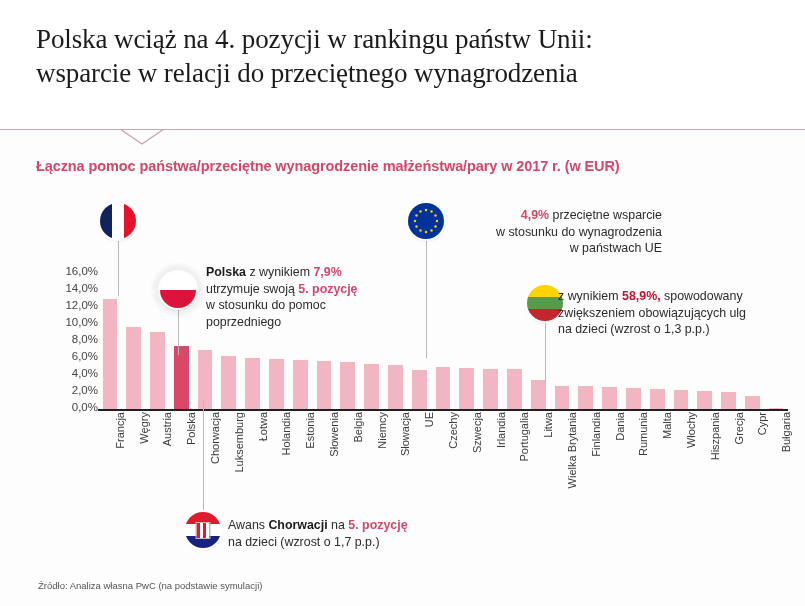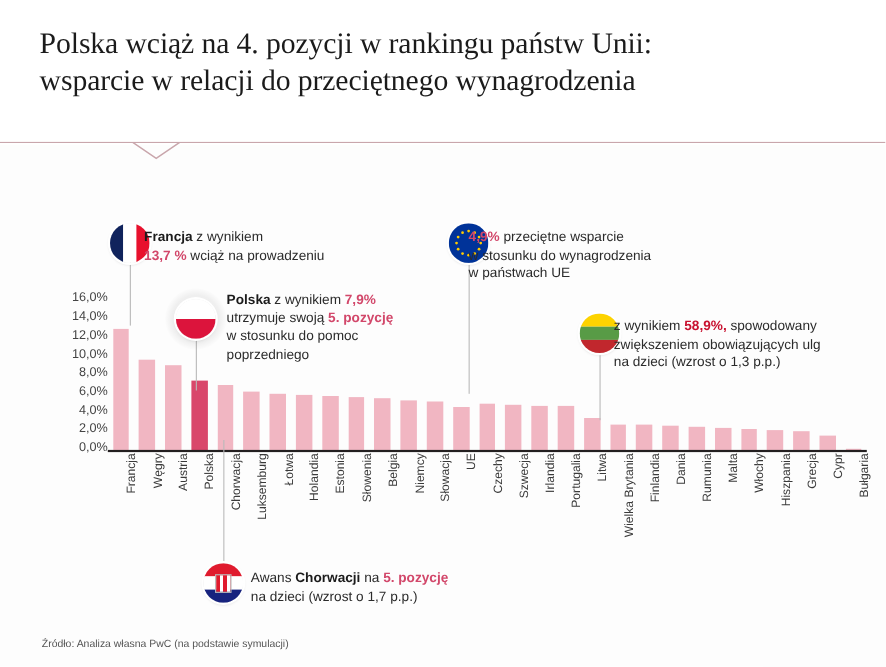--- a/index.html
+++ b/index.html
@@ -100,20 +100,21 @@
       <span class="l2">wsparcie w relacji do przeciętnego wynagrodzenia</span>
     </div>
   </div>
   <div class="divider"></div>
   <div class="chev">
     <svg width="44" height="18" viewBox="0 0 44 18">
         <polyline points="0,0 22,15 44,0" fill="none" stroke="#c9a6ac" stroke-width="1.4"></polyline>
       </svg>
   </div>
 
+  <div class="subtitle">Łączna pomoc państwa/przeciętne wynagrodzenie małżeństwa/pary w 2017 r. (w EUR)</div>
 
   <div class="chart">
     <div class="yaxis">
       <div class="ylab" style="top:0px">16,0%</div>
       <div class="ylab" style="top:17px">14,0%</div>
       <div class="ylab" style="top:34px">12,0%</div>
       <div class="ylab" style="top:51px">10,0%</div>
       <div class="ylab" style="top:68px">8,0%</div>
       <div class="ylab" style="top:85px">6,0%</div>
       <div class="ylab" style="top:102px">4,0%</div>
@@ -187,24 +188,20 @@
   </div>
 
   <div class="lead" style="left:118px;top:238px;height:58px;"></div>
   <div class="pin" style="left:100px;top:203px;">
     <div class="fl-fr">
         <i class="b"></i>
         <i class="w"></i>
         <i class="r"></i>
       </div>
   </div>
-  <div class="callout" style="left:131px;top:207px;width:250px;">
-    <div><b>Francja</b><span> z wynikiem</span></div>
-    <div><span class="pk">13,7 %</span><span> wciąż na prowadzeniu</span></div>
-  </div>
 
   <div class="lead" style="left:178px;top:308px;height:47px;"></div>
   <div class="pin-halo" style="left:150px;top:262px;"></div>
   <div class="pin" style="left:160px;top:272px;">
     <div class="fl-pl">
         <i class="w"></i>
         <i class="r"></i>
       </div>
   </div>
   <div class="callout" style="left:206px;top:264px;width:205px;">
@@ -228,21 +225,21 @@
           <circle cx="18" cy="29" r="1.25"></circle>
             <circle cx="12.5" cy="27.5" r="1.25"></circle>
           <circle cx="8.5" cy="23.5" r="1.25"></circle>
             <circle cx="7" cy="18" r="1.25"></circle>
           <circle cx="8.5" cy="12.5" r="1.25"></circle>
             <circle cx="12.5" cy="8.5" r="1.25"></circle>
         </g>
       </svg>
     </div>
   </div>
-  <div class="callout" style="left:426px;top:207px;width:210px;">
+  <div class="callout" style="left:452px;top:207px;width:210px;text-align:right;">
     <div><span class="pk">4,9%</span><span> przeciętne wsparcie</span></div>
     <div>w stosunku do wynagrodzenia</div>
     <div>w państwach UE</div>
   </div>
 
   <div class="lead" style="left:545px;top:320px;height:62px;"></div>
   <div class="pin" style="left:527px;top:285px;">
     <div class="fl-lt">
         <i class="y"></i>
         <i class="g"></i>

